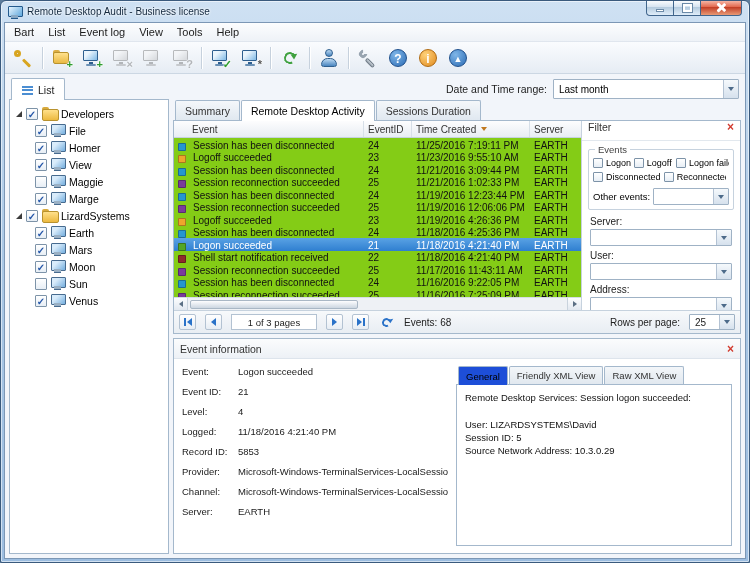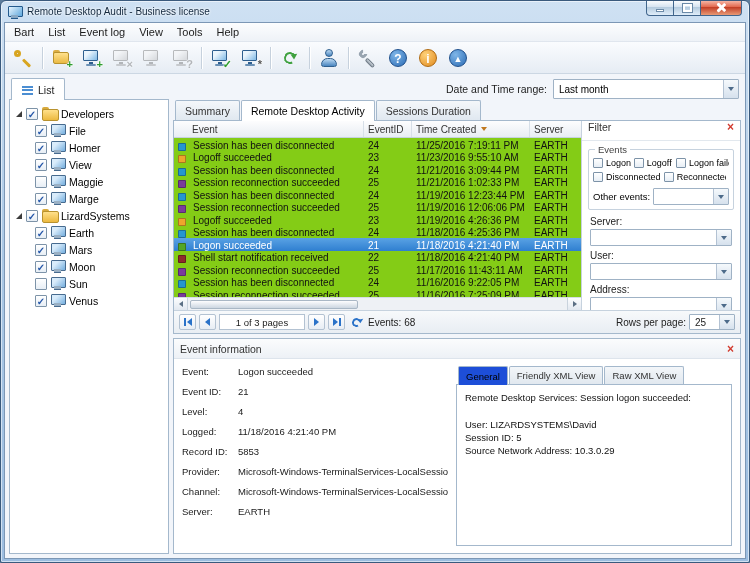--- a/index.html
+++ b/index.html
@@ -98,21 +98,21 @@
 .c-event{width:175px}
 .c-id{width:48px}
 .c-time{width:118px}
 .c-server{flex:1}
 .hscroll{height:13px;flex:none;display:flex;align-items:center;background:#eef1f5;border-top:1px solid #d6dde5}
 .hs-btn{width:14px;height:100%;flex:none;display:flex;align-items:center;justify-content:center;background:linear-gradient(#fcfdfe,#e2e8f0);border-right:1px solid #c9d3dd}
 .hs-btn.right{margin-left:auto;border-right:none;border-left:1px solid #c9d3dd}
 .hs-tri-l{width:0;height:0;border-top:3px solid transparent;border-bottom:3px solid transparent;border-right:4px solid #5b6f84}
 .hs-tri-r{width:0;height:0;border-top:3px solid transparent;border-bottom:3px solid transparent;border-left:4px solid #5b6f84}
 .hs-thumb{width:168px;height:9px;margin-left:2px;background:linear-gradient(#fdfdfe,#ccd6e1);border:1px solid #a9b7c5;border-radius:2px}
-.pagination{height:23px;flex:none;display:flex;align-items:center;gap:3px;padding:0 5px;background:linear-gradient(#f7f9fb,#e8edf3);border-top:1px solid #c6d2de;font-size:10px;color:#222}
+.pagination{height:23px;flex:none;display:flex;align-items:center;gap:9px;padding:0 5px;background:linear-gradient(#f7f9fb,#e8edf3);border-top:1px solid #c6d2de;font-size:10px;color:#222}
 .pg-btn{width:17px;height:16px;flex:none;display:flex;align-items:center;justify-content:center;gap:1px;background:linear-gradient(#fff,#e7edf4);border:1px solid #b3c2d2;border-radius:2px}
 .tri-l{width:0;height:0;border-top:4px solid transparent;border-bottom:4px solid transparent;border-right:5px solid #2a72c8}
 .tri-r{width:0;height:0;border-top:4px solid transparent;border-bottom:4px solid transparent;border-left:5px solid #2a72c8}
 .pg-bar{width:2px;height:8px;background:#2a72c8}
 .pg-box{width:86px;height:16px;flex:none;display:flex;align-items:center;justify-content:center;background:#fff;border:1px solid #b3c2d2;font-size:9.5px}
 .pg-refresh{margin:0 3px;flex:none}
 .pg-events{font-size:10px;white-space:nowrap}
 .pg-spacer{flex:1}
 .rpp-label{font-size:10px;white-space:nowrap}
 .rpp-combo{width:46px;height:16px;flex:none}

